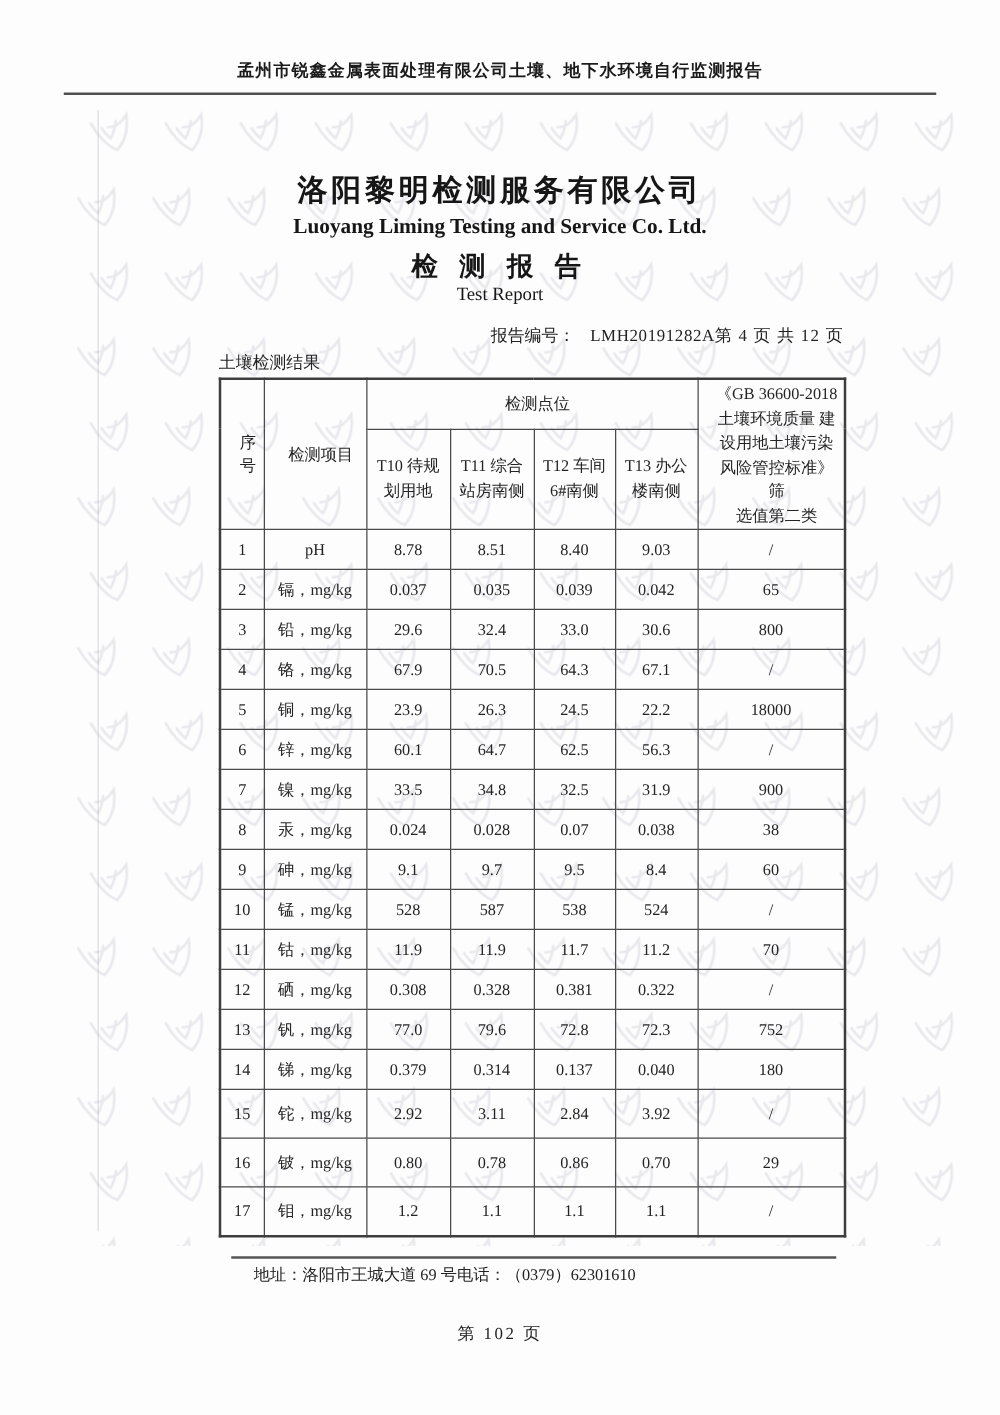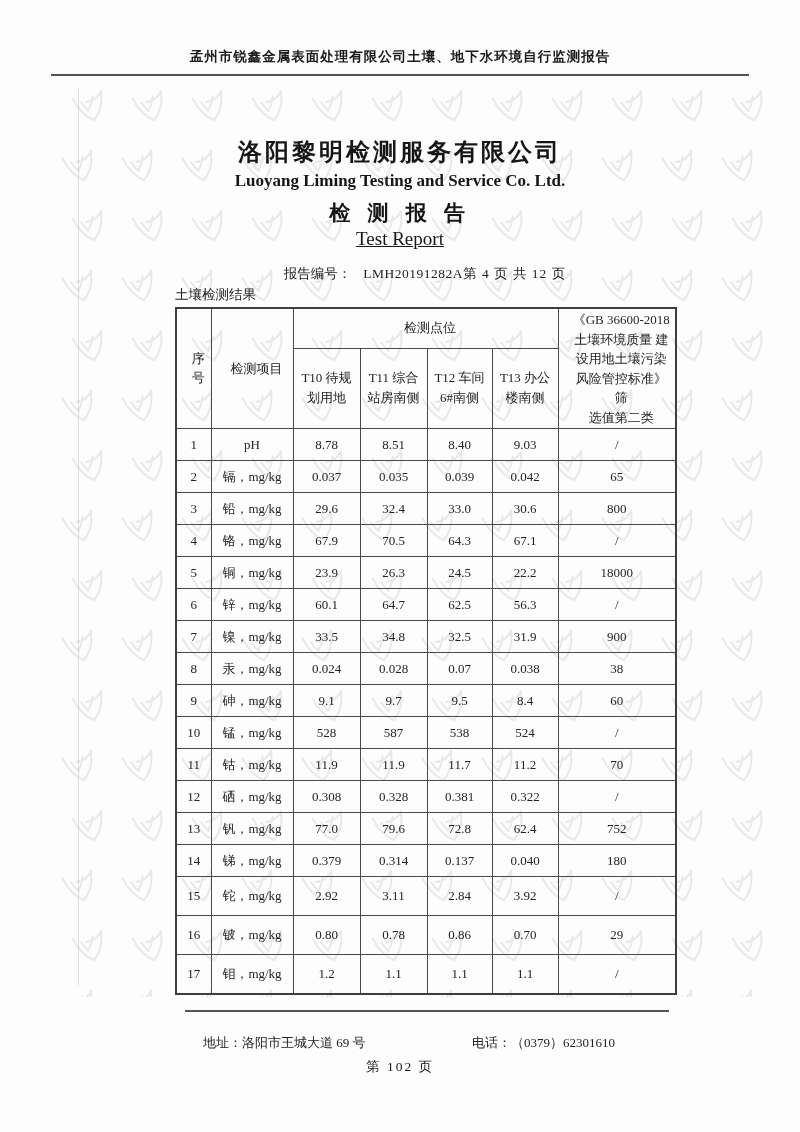--- a/index.html
+++ b/index.html
@@ -70,34 +70,33 @@
     margin-top: 8px;
     text-align: center;
     font-size: 21px; font-weight: bold;
     letter-spacing: 6px;
     color: #161616;
   }
   .title-en {
     position: relative; z-index: 1;
     margin-top: 1px;
     text-align: center;
-    font-size: 19px;
+    font-size: 15px;
     color: #161616;
-    text-decoration: underline;
   }
   
   .content {
     position: relative; z-index: 1;
     width: 500px;
     margin-left: 175px;
     margin-top: 15px;
   }
   .meta-row {
     display: flex;
-    justify-content: center;
+    justify-content: flex-end;
     align-items: baseline;
     font-size: 13.5px;
   }
   .report-no-value { margin-left: 12px; letter-spacing: 0.5px; }
   .page-info { letter-spacing: 1px; }
   .section-title { font-size: 13.5px; margin-top: 3px; }
   
   table.results {
     width: 100%;
     border-collapse: collapse;
@@ -127,23 +126,22 @@
   tbody td { height: 29px; }
   tbody tr:nth-child(n+15) td { height: 36px; }
   
   .footer-rule {
     margin: 15px 6px 0 10px;
     height: 2px;
     background: #555555;
   }
   .footer-row {
     display: flex;
-    justify-content: space-between;
     font-size: 13px;
-    margin-top: 22px;
+    margin-top: 4px;
     padding: 0 60px 0 28px;
   }
   .page-number {
     position: absolute;
     top: 1058px; left: 0;
     width: 100%;
     text-align: center;
     font-size: 13.5px;
     letter-spacing: 2px;
     z-index: 1;
@@ -330,21 +328,21 @@
             <td>0.381</td>
             <td>0.322</td>
             <td>/</td>
           </tr>
           <tr>
             <td>13</td>
             <td>钒，mg/kg</td>
             <td>77.0</td>
             <td>79.6</td>
             <td>72.8</td>
-            <td>62.4</td>
+            <td>72.3</td>
             <td>752</td>
           </tr>
           <tr>
             <td>14</td>
             <td>锑，mg/kg</td>
             <td>0.379</td>
             <td>0.314</td>
             <td>0.137</td>
             <td>0.040</td>
             <td>180</td>

